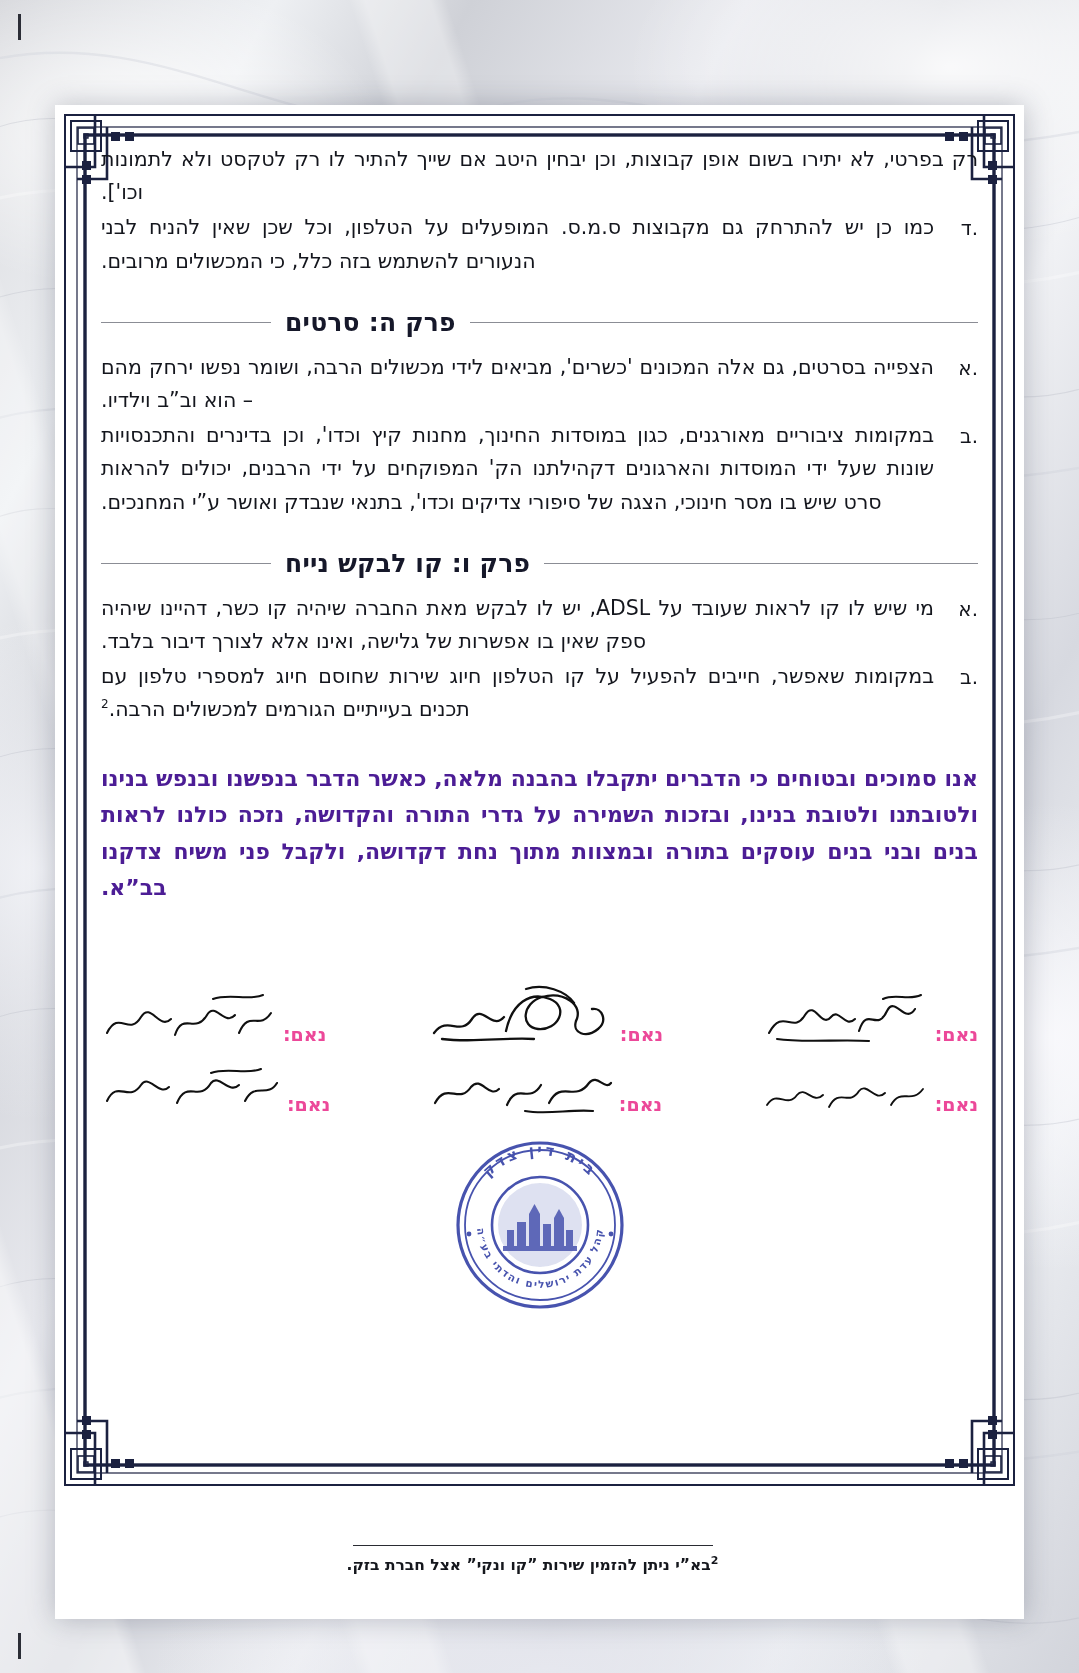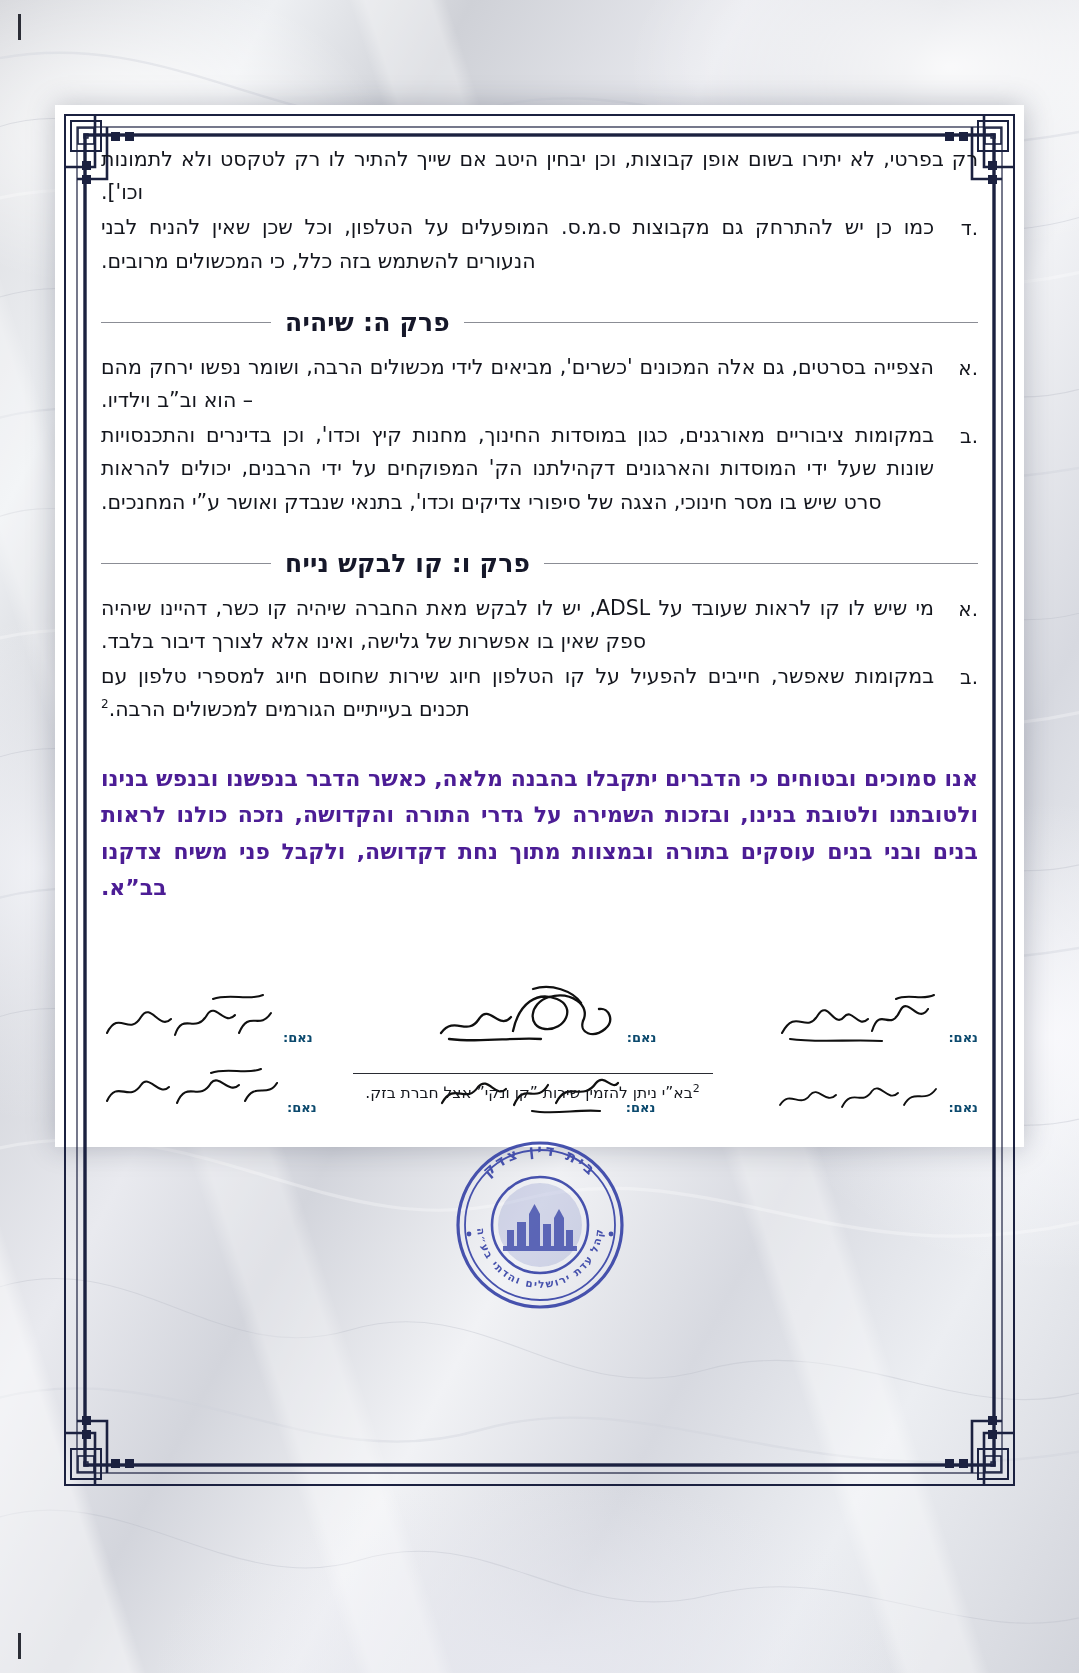--- a/index.html
+++ b/index.html
@@ -27,21 +27,21 @@
   .sheen{
     position:absolute;inset:0;
     background:
       linear-gradient(72deg, rgba(255,255,255,.45) 0 8%, rgba(255,255,255,0) 9% 22%, rgba(255,255,255,.3) 23% 27%, rgba(255,255,255,0) 28% 55%, rgba(255,255,255,.35) 56% 60%, rgba(255,255,255,0) 61% 100%);
     mix-blend-mode:screen;
   }
 
   
   .sheet{
     position:absolute;
-    left:55px;top:105px;width:969px;height:1042px;
+    left:55px;top:105px;width:969px;height:1514px;
     background:#ffffff;
     box-shadow:0 0 26px rgba(40,45,70,.28);
   }
 
   
   .frame-outer{position:absolute;inset:0;pointer-events:none;}
 
   
   .content{
     position:absolute;
@@ -116,38 +116,39 @@
   
   .sigs{
     position:absolute;
     left:46px;right:46px;top:880px;
     direction:rtl;
   }
   .sigrow{display:flex;justify-content:space-between;align-items:flex-end;}
   .sigrow.r2{margin-top:20px;}
   .sigblock{display:flex;align-items:flex-end;gap:4px;}
   .sigblock .naam{
-    font-size:13px;font-weight:bold;color:#0c4a6e;white-space:nowrap;
+    font-size:19px;font-weight:bold;color:#ec4899;white-space:nowrap;
     padding-bottom:2px;
   }
   .scribble{display:block;}
 
   
   .stamp{
     position:absolute;
     left:50%;transform:translateX(-50%);
     top:1025px;
     width:190px;height:190px;
   }
 
   
   .footnote-wrap{
     position:absolute;
     left:46px;right:60px;bottom:42px;
     direction:rtl;
+    font-weight:bold;
   }
   .fn-rule{
     width:360px;margin-right:auto;margin-left:auto;
     border-top:1.3px solid #2a2c33;
     margin-bottom:7px;
   }
   .fn-text{
     font-size:15.5px;
     color:#15171d;
     text-align:center;
@@ -253,21 +254,21 @@
 
     <p class="para">רק בפרטי, לא יתירו בשום אופן קבוצות, וכן יבחין היטב אם שייך להתיר לו רק לטקסט ולא לתמונות וכו'].</p>
 
     <div class="listitem">
       <div class="marker">.ד</div>
       <div class="itembody">כמו כן יש להתרחק גם מקבוצות ס.מ.ס. המופעלים על הטלפון, וכל שכן שאין להניח לבני הנעורים להשתמש בזה כלל, כי המכשולים מרובים.</div>
     </div>
 
     <div class="chapter">
       <div class="rule"></div>
-      <h2>פרק ה: שיהיה</h2>
+      <h2>פרק ה: סרטים</h2>
       <div class="rule short"></div>
     </div>
 
     <div class="listitem">
       <div class="marker">.א</div>
       <div class="itembody"><b>הצפייה בסרטים</b><span>, גם אלה המכונים 'כשרים', מביאים לידי מכשולים הרבה, ושומר נפשו ירחק מהם – הוא וב”ב וילדיו.</span></div>
     </div>
 
     <div class="listitem">
       <div class="marker">.ב</div>

